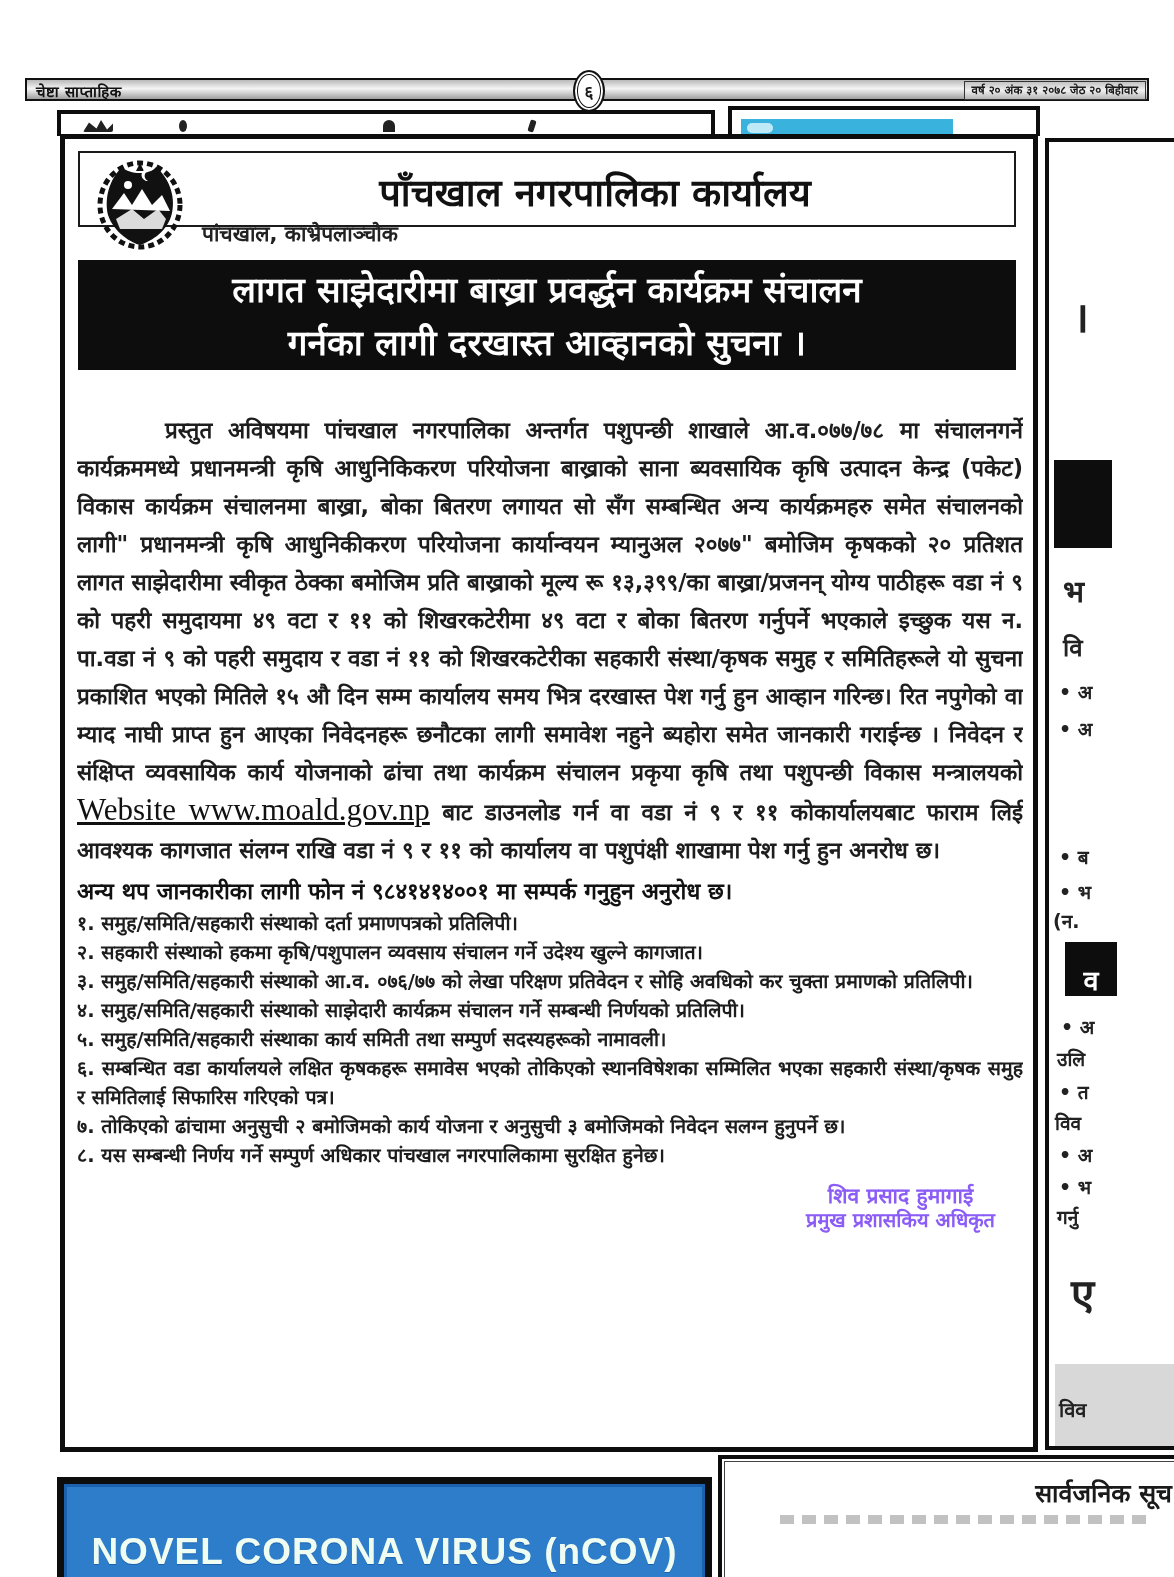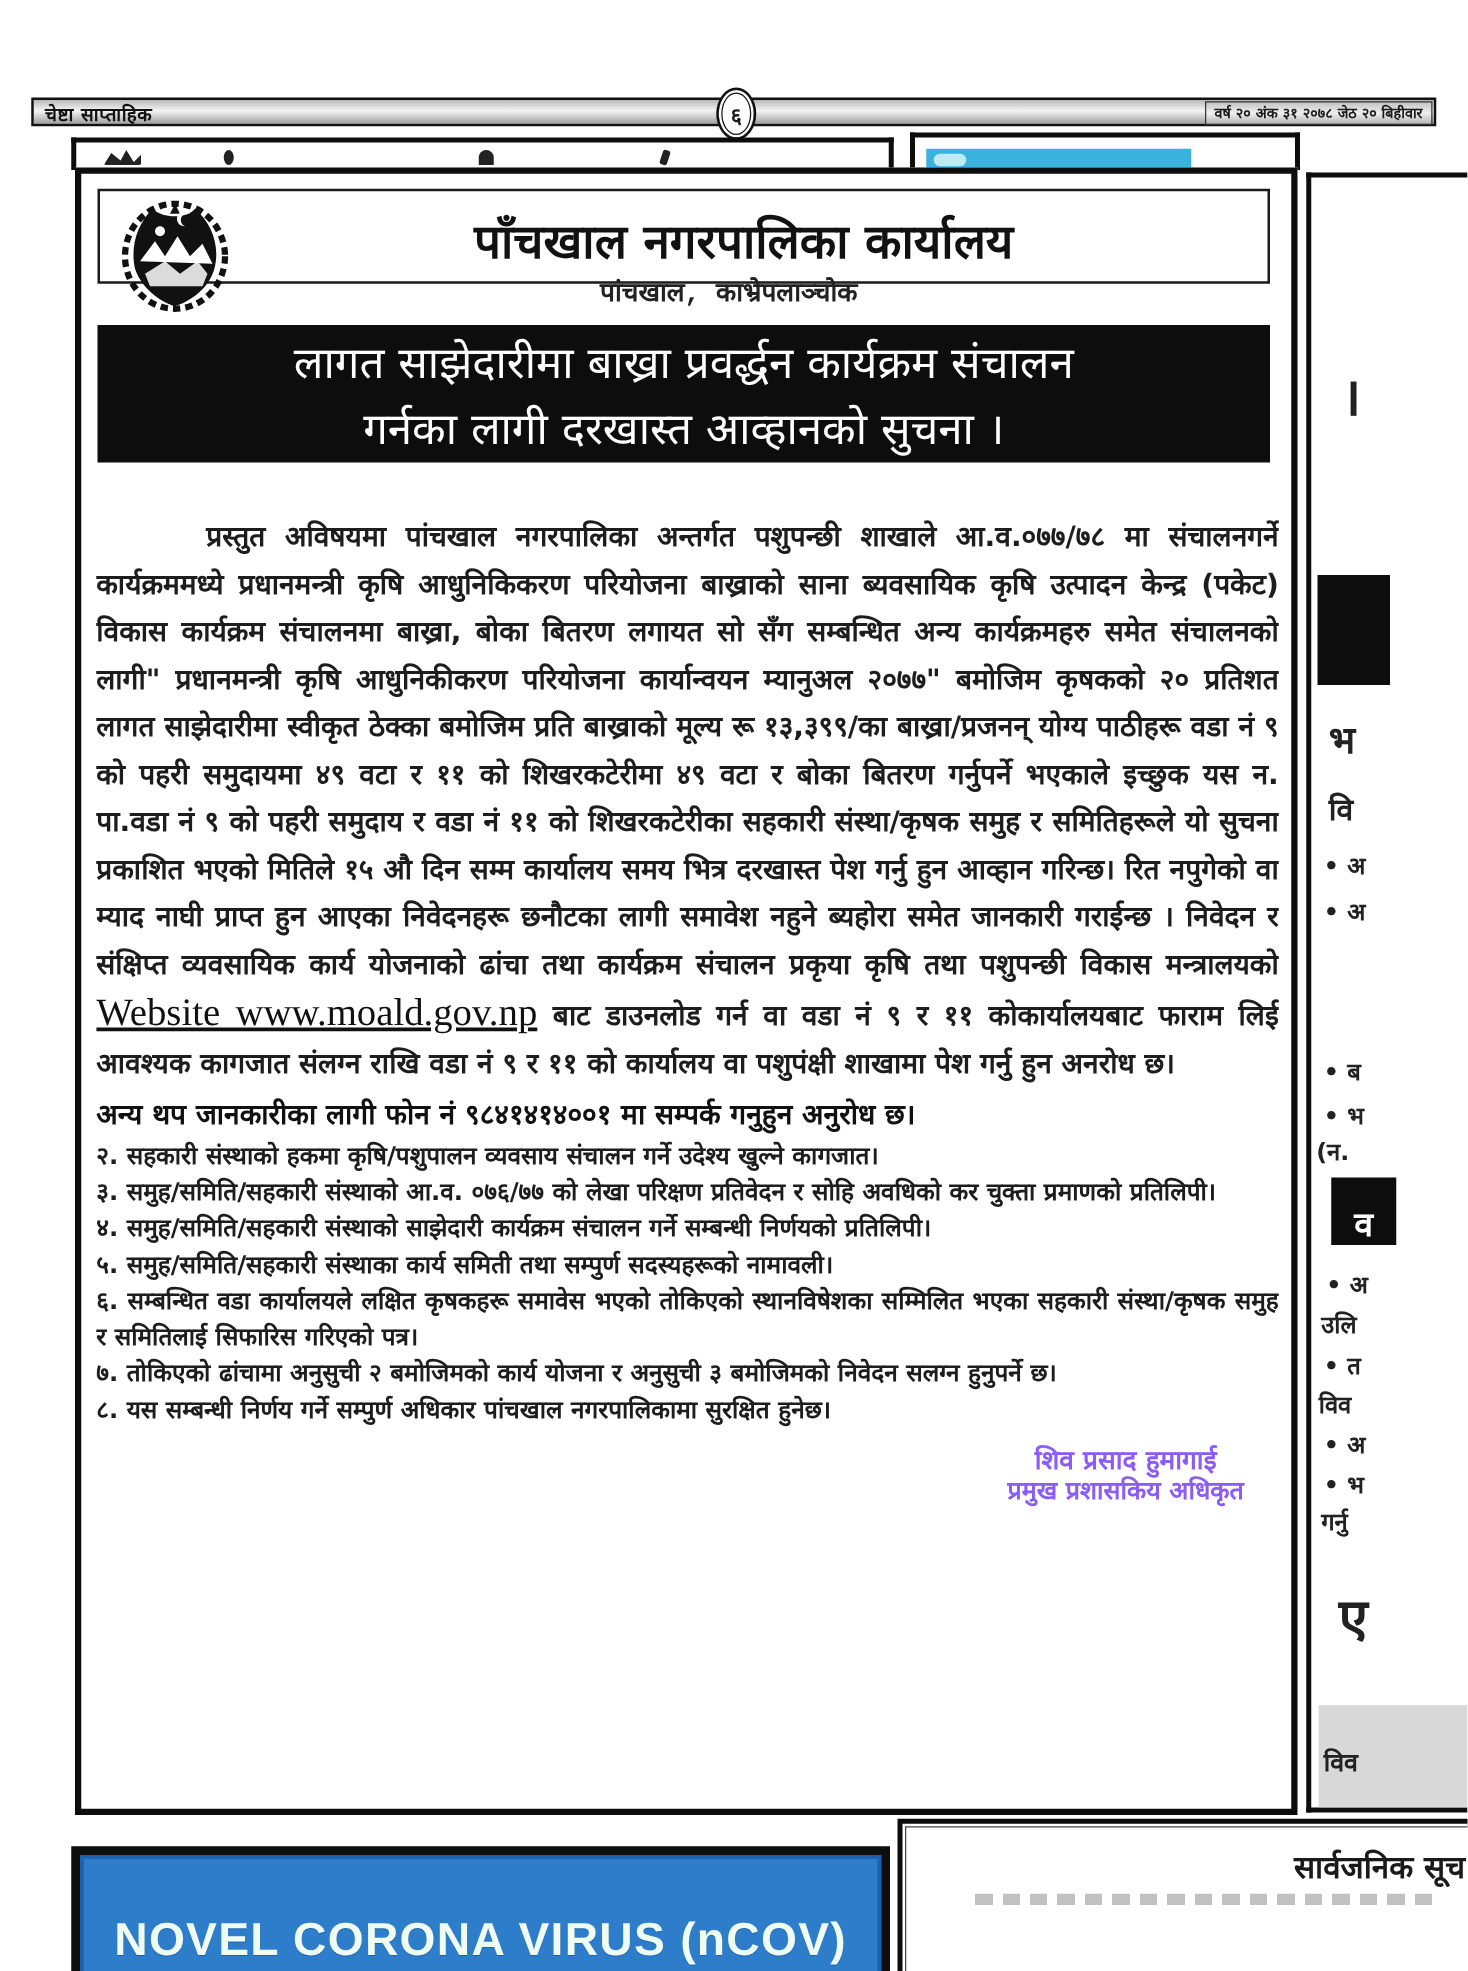--- a/index.html
+++ b/index.html
@@ -32,25 +32,25 @@
   .cyan-rect{position:absolute;left:9px;top:9px;width:212px;height:21px;background:#3ab2de;}
   .cyan-inner{position:absolute;left:6px;top:4px;width:26px;height:10px;background:#bfe9f6;border-radius:6px;}
   
   .notice{position:absolute;left:60px;top:134px;width:978px;height:1318px;box-sizing:border-box;
     border:5px solid #0d0d0d;background:#fff;}
   .notice-head{position:absolute;left:13px;top:12px;width:938px;height:76px;box-sizing:border-box;
     border:2px solid #1a1a1a;}
   .emblem{position:absolute;left:12px;top:4px;width:96px;height:94px;}
   .office-name{position:absolute;left:110px;top:12px;width:810px;text-align:center;
     font-size:38px;font-weight:bold;font-family:"DejaVu Serif","DejaVu Sans",serif;color:#111;}
-  .office-address{position:absolute;left:98px;top:66px;width:810px;text-align:center;
-    font-size:21px;font-weight:bold;color:#222;font-family:Liberation Mono, monospace;}
+  .office-address{position:absolute;left:122px;top:66px;width:810px;text-align:left;
+    font-size:21px;font-weight:bold;color:#222;}
   .black-banner{position:absolute;left:13px;top:121px;width:938px;height:110px;background:#0d0d0d;
     display:flex;flex-direction:column;align-items:center;justify-content:center;gap:6px;}
-  .black-banner .bl{color:#fff;font-size:35px;font-weight:normal;white-space:nowrap;
+  .black-banner .bl{color:#fff;font-size:35px;font-weight:bold;white-space:nowrap;
     font-family:"DejaVu Serif","DejaVu Sans",serif;}
   .date-line{position:absolute;left:13px;top:238px;width:938px;text-align:center;
     font-size:16px;font-weight:bold;color:#2b2b2b;}
   .notice-content{position:absolute;left:12px;top:272px;width:946px;height:1032px;overflow:hidden;}
   .body-para{margin:0;font-size:22.5px;font-weight:bold;line-height:38px;text-align:justify;
     text-indent:88px;color:#1d1d1d;}
   .website{font-family:"Liberation Serif",serif;font-weight:normal;font-size:31px;
     text-decoration:underline;color:#111;white-space:nowrap;}
   .contact-line{margin:4px 0 0 0;font-size:22.5px;font-weight:bold;line-height:36px;color:#111;}
   .docs-heading{margin:26px 0 6px 0;font-size:23px;font-weight:bold;text-decoration:underline;color:#111;}
@@ -136,20 +136,21 @@
       <span class="bl">गर्नका लागी दरखास्त आव्हानको सुचना ।</span>
     </div>
 
 
     <div class="notice-content">
       <p class="body-para"><span>प्रस्तुत अविषयमा पांचखाल नगरपालिका अन्तर्गत पशुपन्छी शाखाले आ.व.०७७/७८ मा संचालनगर्ने कार्यक्रममध्ये प्रधानमन्त्री कृषि आधुनिकिकरण परियोजना बाख्राको साना ब्यवसायिक कृषि उत्पादन केन्द्र (पकेट) विकास कार्यक्रम संचालनमा बाख्रा, बोका बितरण लगायत सो सँग सम्बन्धित अन्य कार्यक्रमहरु समेत संचालनको लागी" प्रधानमन्त्री कृषि आधुनिकीकरण परियोजना कार्यान्वयन म्यानुअल २०७७" बमोजिम कृषकको २० प्रतिशत लागत साझेदारीमा स्वीकृत ठेक्का बमोजिम प्रति बाख्राको मूल्य रू १३,३९९/का बाख्रा/प्रजनन् योग्य पाठीहरू वडा नं ९ को पहरी समुदायमा ४९ वटा र ११ को शिखरकटेरीमा ४९ वटा र बोका बितरण गर्नुपर्ने भएकाले इच्छुक यस न. पा.वडा नं ९ को पहरी समुदाय र वडा नं ११ को शिखरकटेरीका सहकारी संस्था/कृषक समुह र समितिहरूले यो सुचना प्रकाशित भएको मितिले १५ औ दिन सम्म कार्यालय समय भित्र दरखास्त पेश गर्नु हुन आव्हान गरिन्छ। रित नपुगेको वा म्याद नाघी प्राप्त हुन आएका निवेदनहरू छनौटका लागी समावेश नहुने ब्यहोरा समेत जानकारी गराईन्छ । निवेदन र संक्षिप्त व्यवसायिक कार्य योजनाको ढांचा तथा कार्यक्रम संचालन प्रकृया कृषि तथा पशुपन्छी विकास मन्त्रालयको </span><span class="website">Website www.moald.gov.np</span><span> बाट डाउनलोड गर्न वा वडा नं ९ र ११ कोकार्यालयबाट फाराम लिई आवश्यक कागजात संलग्न राखि वडा नं ९ र ११ को कार्यालय वा पशुपंक्षी शाखामा पेश गर्नु हुन अनरोध छ।</span></p>
 
       <p class="contact-line">अन्य थप जानकारीका लागी फोन नं ९८४१४१४००१ मा सम्पर्क गनुहुन अनुरोध छ।</p>
 
 
+      <div class="doc-item">१. समुह/समिति/सहकारी संस्थाको दर्ता प्रमाणपत्रको प्रतिलिपी।</div>
       <div class="doc-item">२. सहकारी संस्थाको हकमा कृषि/पशुपालन व्यवसाय संचालन गर्ने उदेश्य खुल्ने कागजात।</div>
       <div class="doc-item">३. समुह/समिति/सहकारी संस्थाको आ.व. ०७६/७७ को लेखा परिक्षण प्रतिवेदन र सोहि अवधिको कर चुक्ता प्रमाणको प्रतिलिपी।</div>
       <div class="doc-item">४. समुह/समिति/सहकारी संस्थाको साझेदारी कार्यक्रम संचालन गर्ने सम्बन्धी निर्णयको प्रतिलिपी।</div>
       <div class="doc-item">५. समुह/समिति/सहकारी संस्थाका कार्य समिती तथा सम्पुर्ण सदस्यहरूको नामावली।</div>
       <div class="doc-item">६. सम्बन्धित वडा कार्यालयले लक्षित कृषकहरू समावेस भएको तोकिएको स्थानविषेशका सम्मिलित भएका सहकारी संस्था/कृषक समुह र समितिलाई सिफारिस गरिएको पत्र।</div>
       <div class="doc-item">७. तोकिएको ढांचामा अनुसुची २ बमोजिमको कार्य योजना र अनुसुची ३ बमोजिमको निवेदन सलग्न हुनुपर्ने छ।</div>
       <div class="doc-item">८. यस सम्बन्धी निर्णय गर्ने सम्पुर्ण अधिकार पांचखाल नगरपालिकामा सुरक्षित हुनेछ।</div>
 
       <div class="signature">
         <span class="sig-inner">

